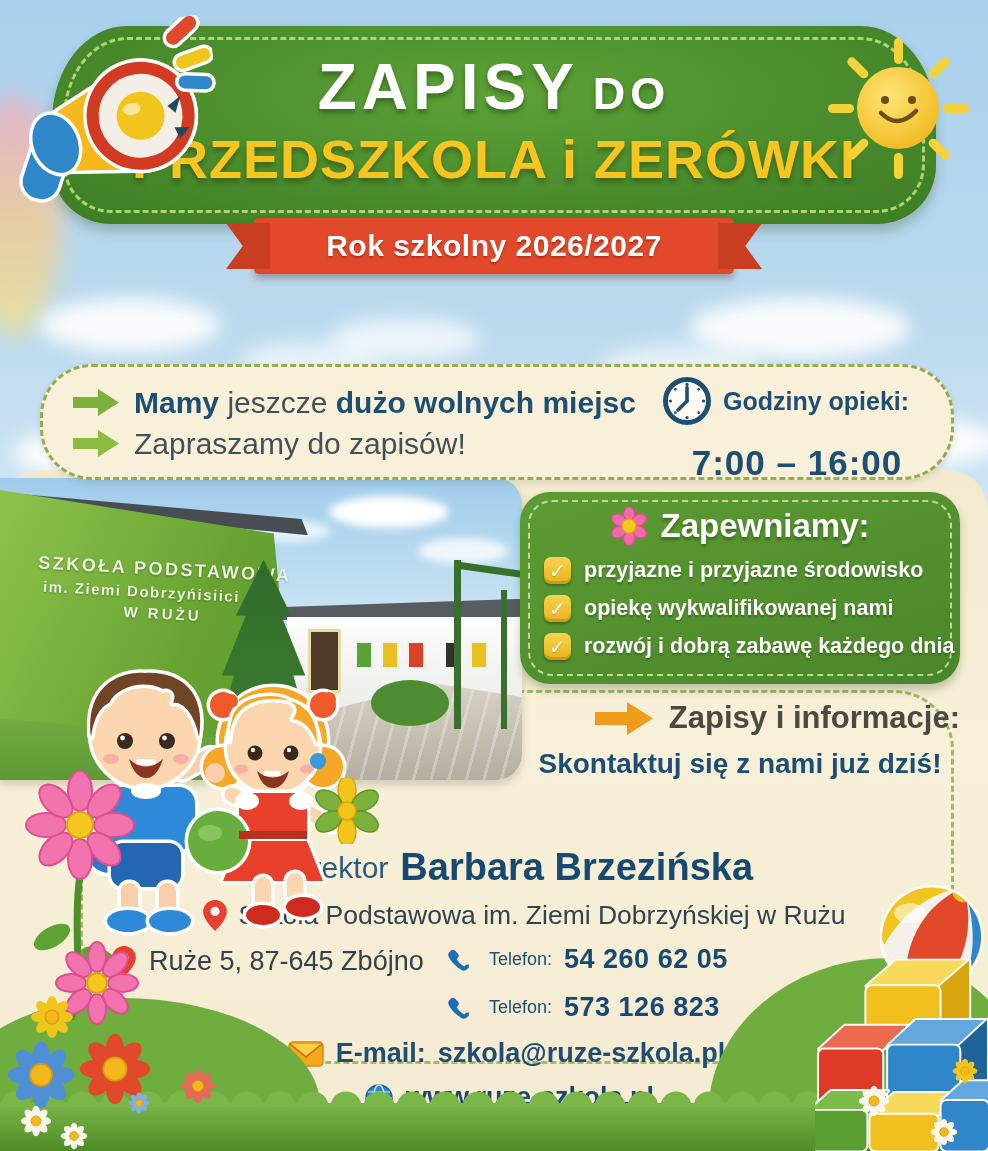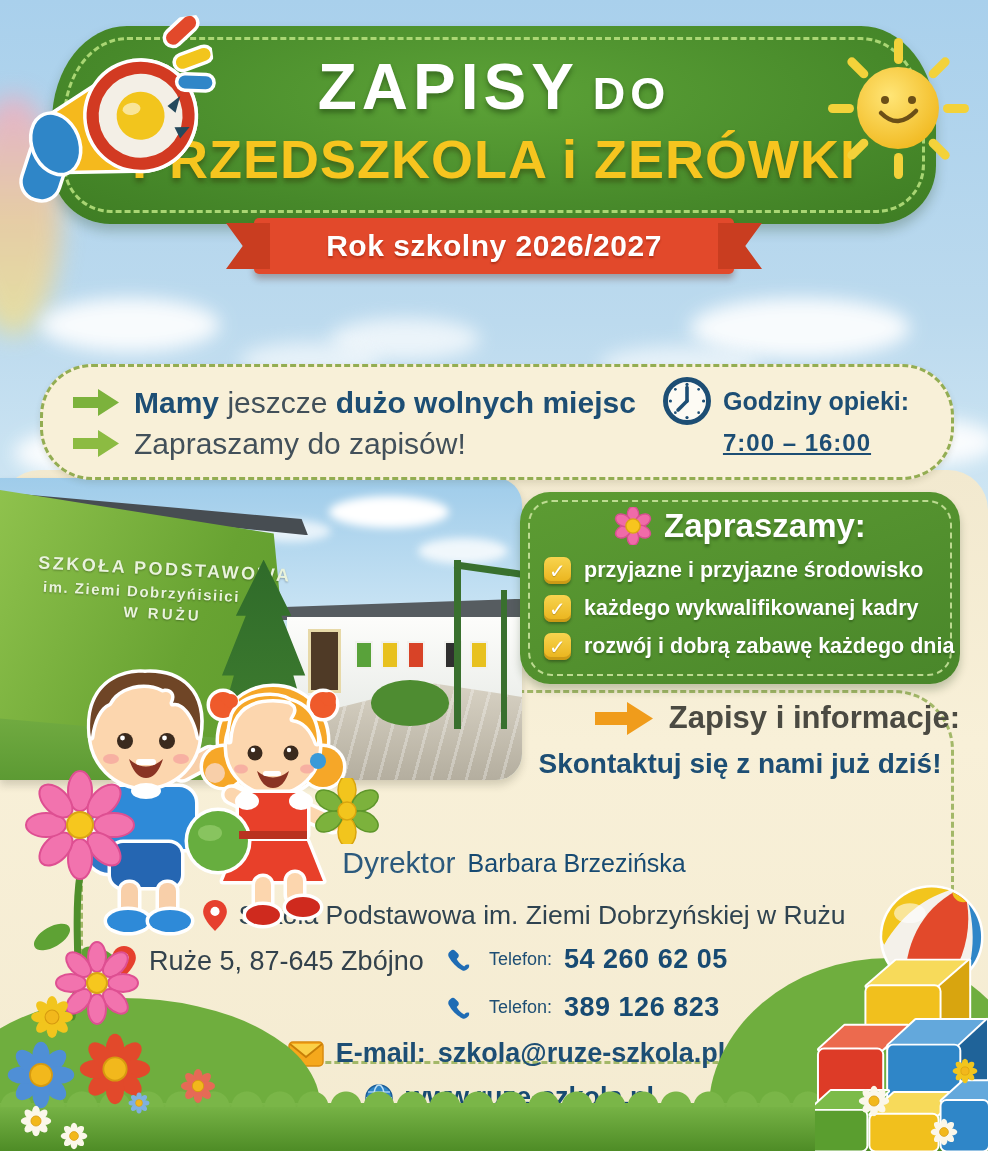--- a/index.html
+++ b/index.html
@@ -47,21 +47,21 @@
   .info-box{left:40px;top:364px;width:908px;height:110px;z-index:5;
     background:#f8f0d8;border:3px dashed #93ad52;border-radius:52px;
     box-shadow:0 3px 6px rgba(60,60,20,.12);}
   .info-lines{position:absolute;left:30px;top:15px;}
   .irow{display:flex;align-items:center;gap:15px;height:41px;}
   .irow .txt{font-size:30px;color:#42505a;}
   .irow .b{font-weight:800;color:var(--navy,#1d4e74);}
   .hours{position:absolute;right:18px;top:8px;width:272px;text-align:center;}
   .hours-top{display:flex;align-items:center;justify-content:flex-start;gap:10px;}
   .hours-label{font-size:25px;font-weight:800;color:var(--navy,#1d4e74);}
-  .hours-value{font-size:24px;font-weight:800;color:var(--navy,#1d4e74);letter-spacing:1px;margin-top:2px;text-decoration:underline;}
+  .hours-value{font-size:35px;font-weight:800;color:var(--navy,#1d4e74);letter-spacing:1px;margin-top:16px;}
   
   .photo{left:0;top:478px;width:522px;height:302px;z-index:4;overflow:hidden;
     border-radius:0 26px 26px 0;box-shadow:0 5px 9px rgba(40,40,20,.18);}
   .p-sky{position:absolute;inset:0;background:linear-gradient(#9fccea,#dff0f9 68%,#e8f3e6);}
   .p-cloud{position:absolute;background:#fff;border-radius:50%;filter:blur(4px);}
   .p-roofline{position:absolute;left:-2%;top:2%;width:61%;height:17%;background:#474d52;
     clip-path:polygon(0 14%,98% 68%,100% 100%,0 36%);}
   .p-wall{position:absolute;left:0;top:4%;width:57%;height:96%;
     background:linear-gradient(115deg,#8fc24d,#68a332 60%,#5c9a2c);
     clip-path:polygon(0 0,92% 15%,100% 100%,0 100%);}
@@ -106,21 +106,21 @@
   
   .enroll{left:520px;top:700px;width:440px;text-align:center;z-index:4;}
   .enroll-row{display:flex;align-items:center;justify-content:flex-end;gap:16px;}
   .enroll-title{font-size:31px;font-weight:800;color:#4b4a42;}
   .enroll-sub{margin-top:12px;font-size:28px;font-weight:800;color:var(--navy,#1d4e74);}
   
   .panel{left:80px;top:690px;width:868px;height:368px;border:3px dashed #a3b868;border-radius:60px;z-index:3;}
   .c-row{position:absolute;left:0;right:0;display:flex;align-items:center;justify-content:center;gap:12px;z-index:5;}
   .director{top:846px;padding-left:40px;}
   .director .lbl{font-size:30px;color:#2c5a7d;}
-  .director .name{font-size:25px;font-weight:400;color:#174a72;}
+  .director .name{font-size:38px;font-weight:700;color:#174a72;}
   .school-row{top:900px;padding-left:60px;font-size:26.5px;color:#2f4350;}
   .addr{left:112px;top:946px;position:absolute;display:flex;align-items:center;gap:13px;z-index:5;
     font-size:27px;color:#33424c;}
   .ph{position:absolute;left:447px;display:flex;align-items:center;gap:12px;z-index:5;}
   .ph1{top:944px;} .ph2{top:992px;}
   .ph .lbl{font-size:18px;color:var(--navy,#1d4e74);}
   .ph .num{font-size:27px;font-weight:800;color:#174a72;letter-spacing:.5px;}
   .email-row{top:1038px;padding-left:25px;}
   .email-row .lbl,.email-row .val{font-size:27px;font-weight:600;color:var(--navy,#1d4e74);}
   .web-row{top:1082px;padding-left:30px;}
@@ -298,34 +298,34 @@
         <g fill="#f06ba8" stroke="#d84f90" stroke-width="1.5">
           <ellipse cx="20" cy="8" rx="6" ry="8.5"></ellipse>
           <ellipse cx="20" cy="8" rx="6" ry="8.5" transform="rotate(60 20 20)"></ellipse>
           <ellipse cx="20" cy="8" rx="6" ry="8.5" transform="rotate(120 20 20)"></ellipse>
           <ellipse cx="20" cy="8" rx="6" ry="8.5" transform="rotate(180 20 20)"></ellipse>
           <ellipse cx="20" cy="8" rx="6" ry="8.5" transform="rotate(240 20 20)"></ellipse>
           <ellipse cx="20" cy="8" rx="6" ry="8.5" transform="rotate(300 20 20)"></ellipse>
         </g>
         <circle cx="20" cy="20" r="7.5" fill="#f7c51e" stroke="#dba414" stroke-width="1.5"></circle>
       </svg>
-      <span class="assur-title">Zapraszamy:</span>
+      <span class="assur-title">Zapewniamy:</span>
     </div>
     <div class="assur-items">
       <div class="a-item">
         <span class="checkbox">
             <span>✓</span>
           </span>
         <span class="a-text">przyjazne i przyjazne środowisko</span>
       </div>
       <div class="a-item">
         <span class="checkbox">
             <span>✓</span>
           </span>
-        <span class="a-text">każdego wykwalifikowanej kadry</span>
+        <span class="a-text">opiekę wykwalifikowanej nami</span>
       </div>
       <div class="a-item">
         <span class="checkbox">
             <span>✓</span>
           </span>
         <span class="a-text">rozwój i dobrą zabawę każdego dnia</span>
       </div>
     </div>
   </div>
 
@@ -366,21 +366,21 @@
     </svg>
     <span class="lbl">Telefon:</span>
     <span class="num">54 260 62 05</span>
   </div>
 
   <div class="ph ph2">
     <svg width="30" height="30" viewBox="0 0 30 30">
       <path d="M22.6,20.3c-1.2-1.2-3.1-1.2-4.2,0l-1.2,1.2c-3.2-1.6-5.9-4.3-7.5-7.5l1.2-1.2c1.2-1.2,1.2-3.1,0-4.2L8,5.7C6.9,4.5,5,4.5,3.8,5.7L2.4,7.1c-1.3,1.3-1.5,3.3-0.6,4.9c3,5.6,7.6,10.2,13.2,13.2c1.6,0.9,3.6,0.7,4.9-0.6l1.4-1.4c1.2-1.2,1.2-3.1,0-4.2L22.6,20.3z" fill="#1f6cb4"></path>
     </svg>
     <span class="lbl">Telefon:</span>
-    <span class="num">389 126 823</span>
+    <span class="num">573 126 823</span>
   </div>
 
   <div class="c-row email-row">
     <svg width="36" height="26" viewBox="0 0 36 26">
       <rect x="1" y="1" width="34" height="24" rx="4" fill="#f5a81c" stroke="#d98a0f" stroke-width="1.5"></rect>
       <path d="M2,3 L18,16 L34,3" fill="#fbd046" stroke="#c77f08" stroke-width="1.8"></path>
     </svg>
     <span class="lbl">E-mail:</span>
     <span class="val">szkola@ruze-szkola.pl</span>
   </div>

